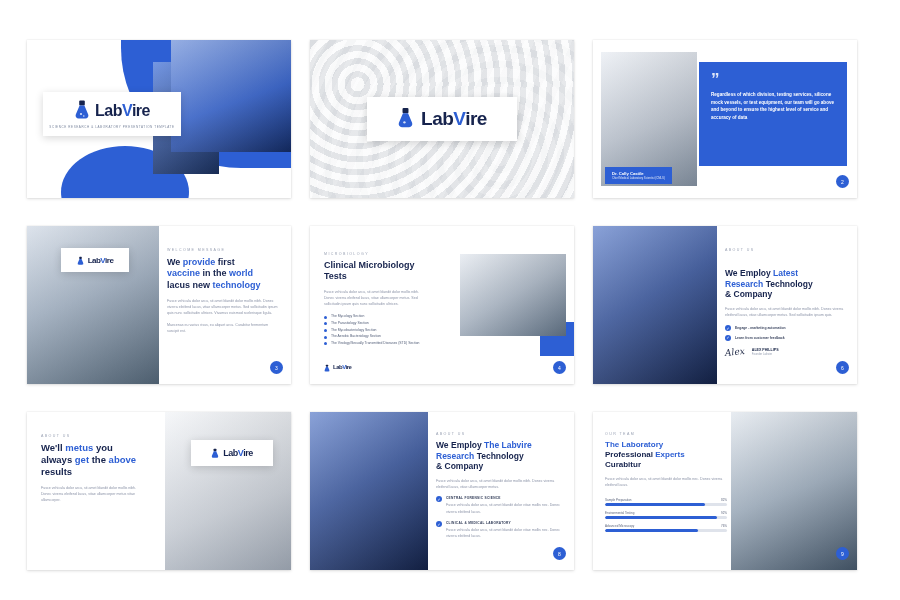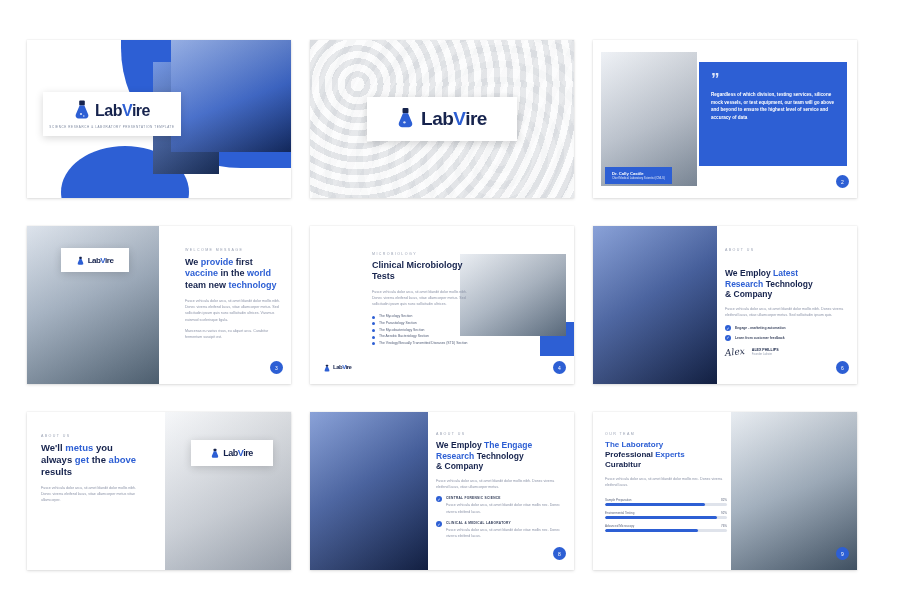--- a/index.html
+++ b/index.html
@@ -135,21 +135,21 @@
     background: #2d5fd4; color: #fff; padding: 4px 7px;
   }
   .s3-name .n { font-size: 4.2px; font-weight: bold; }
   .s3-name .r { font-size: 2.8px; opacity: .85; }
 
   
   .s4-left { position: absolute; left: 0; top: 0; width: 132px; height: 100%; }
   .s4-card {
     position: absolute; left: 34px; top: 22px; width: 68px; height: 24px; gap: 4px; z-index: 4;
   }
-  .s4-right { position: absolute; left: 158px; top: 22px; right: 10px; }
+  .s4-right { position: absolute; left: 140px; top: 22px; right: 10px; }
 
   
   .s5-photo { position: absolute; right: 8px; top: 28px; width: 106px; height: 82px; }
   .s5-sq { position: absolute; right: 0px; top: 96px; width: 34px; height: 34px; background: #2d5fd4; }
   .s5-list li { font-size: 3.4px; color: #55607a; margin-bottom: 2.6px; list-style: none; position: relative; padding-left: 7px; }
   .s5-list li::before { content: ""; position: absolute; left: 0; top: 1.5px; width: 3px; height: 3px; background: #2d5fd4; border-radius: 50%; }
   .s5-logo { position: absolute; left: 14px; bottom: 8px; display: flex; align-items: center; gap: 3px; }
 
   
   .s6-photo { position: absolute; left: 0; top: 0; width: 124px; height: 100%; }
@@ -243,32 +243,32 @@
           <path d="M5.6 6.5 L1.8 15.5 a3 3 0 0 0 2.8 4.1 h6.8 a3 3 0 0 0 2.8-4.1 L10.4 6.5 Z" fill="#2d5fd4"></path>
         </svg>
       </span>
       <span class="logotext" style="font-size:8px;">Lab<span class="v">V</span>ire</span>
     </div>
     <div class="s4-right">
       <div class="eyebrow">WELCOME MESSAGE</div>
       <div class="h-title navy-txt" style="font-size:9px;margin-top:5px;">
         <span>We </span><span class="blue">provide</span><span> first</span><br>
         <span class="blue">vaccine</span><span> in the </span><span class="blue">world</span><br>
-        <span>team new </span><span class="blue">technology</span>
+        <span>lacus new </span><span class="blue">technology</span>
       </div>
       <div class="bodytext" style="margin-top:7px;">Fusce vehicula dolor arcu, sit amet blandit dolor mollis nibh. Donec viverra eleifend lacus, vitae ullamcorper metus. Sed sollicitudin ipsum quis nunc sollicitudin ultrices. Vivamus euismod scelerisque ligula.</div>
       <div class="bodytext" style="margin-top:5px;">Maecenas eu varius risus, eu aliquet arcu. Curabitur fermentum suscipit est.</div>
     </div>
     <div class="pagedot" style="right:8px;bottom:10px;">3</div>
   </div>
 
   <div class="slide">
     <div class="s5-sq"></div>
     <div class="photo ph-tech s5-photo"></div>
-    <div style="position:absolute;left:14px;top:26px;width:100px;margin-left:48px;">
+    <div style="position:absolute;left:14px;top:26px;width:100px;">
       <div class="eyebrow">MICROBIOLOGY</div>
       <div class="h-title navy-txt" style="font-size:9px;margin-top:4px;">
         <span>Clinical Microbiology</span><br><span>Tests</span>
       </div>
       <div class="bodytext" style="margin-top:6px;">Fusce vehicula dolor arcu, sit amet blandit dolor mollis nibh. Donec viverra eleifend lacus, vitae ullamcorper metus. Sed sollicitudin ipsum quis nunc sollicitudin ultrices.</div>
       <ul class="s5-list" style="margin:7px 0 0;padding:0;">
         <li>The Mycology Section</li>
         <li>The Parasitology Section</li>
         <li>The Mycobacteriology Section</li>
         <li>The Aerobic Bacteriology Section</li>
@@ -338,21 +338,21 @@
       </div>
       <div class="bodytext" style="margin-top:7px;width:104px;">Fusce vehicula dolor arcu, sit amet blandit dolor mollis nibh. Donec viverra eleifend lacus, vitae ullamcorper metus vitae ullamcorper.</div>
     </div>
   </div>
 
   <div class="slide">
     <div class="photo ph-glove s8-photo"></div>
     <div class="s8-right">
       <div class="eyebrow">ABOUT US</div>
       <div class="h-title navy-txt" style="font-size:8.5px;margin-top:4px;">
-        <span>We Employ </span><span class="blue">The Engage</span><br>
+        <span>We Employ </span><span class="blue">The Labvire</span><br>
         <span class="blue">Research</span><span> Technology</span><br>
         <span>&amp; Company</span>
       </div>
       <div class="bodytext" style="margin-top:6px;">Fusce vehicula dolor arcu, sit amet blandit dolor mollis nibh. Donec viverra eleifend lacus, vitae ullamcorper metus.</div>
       <div class="s8-item">
         <span class="dot">✓</span>
         <span>
           <span class="t" style="display:block;">CENTRAL FORENSIC SCIENCE</span>
           <span class="bodytext" style="display:block;margin-top:2px;">Fusce vehicula dolor arcu, sit amet blandit dolor vitae mollis nec. Donec viverra eleifend lacus.</span>
         </span>

